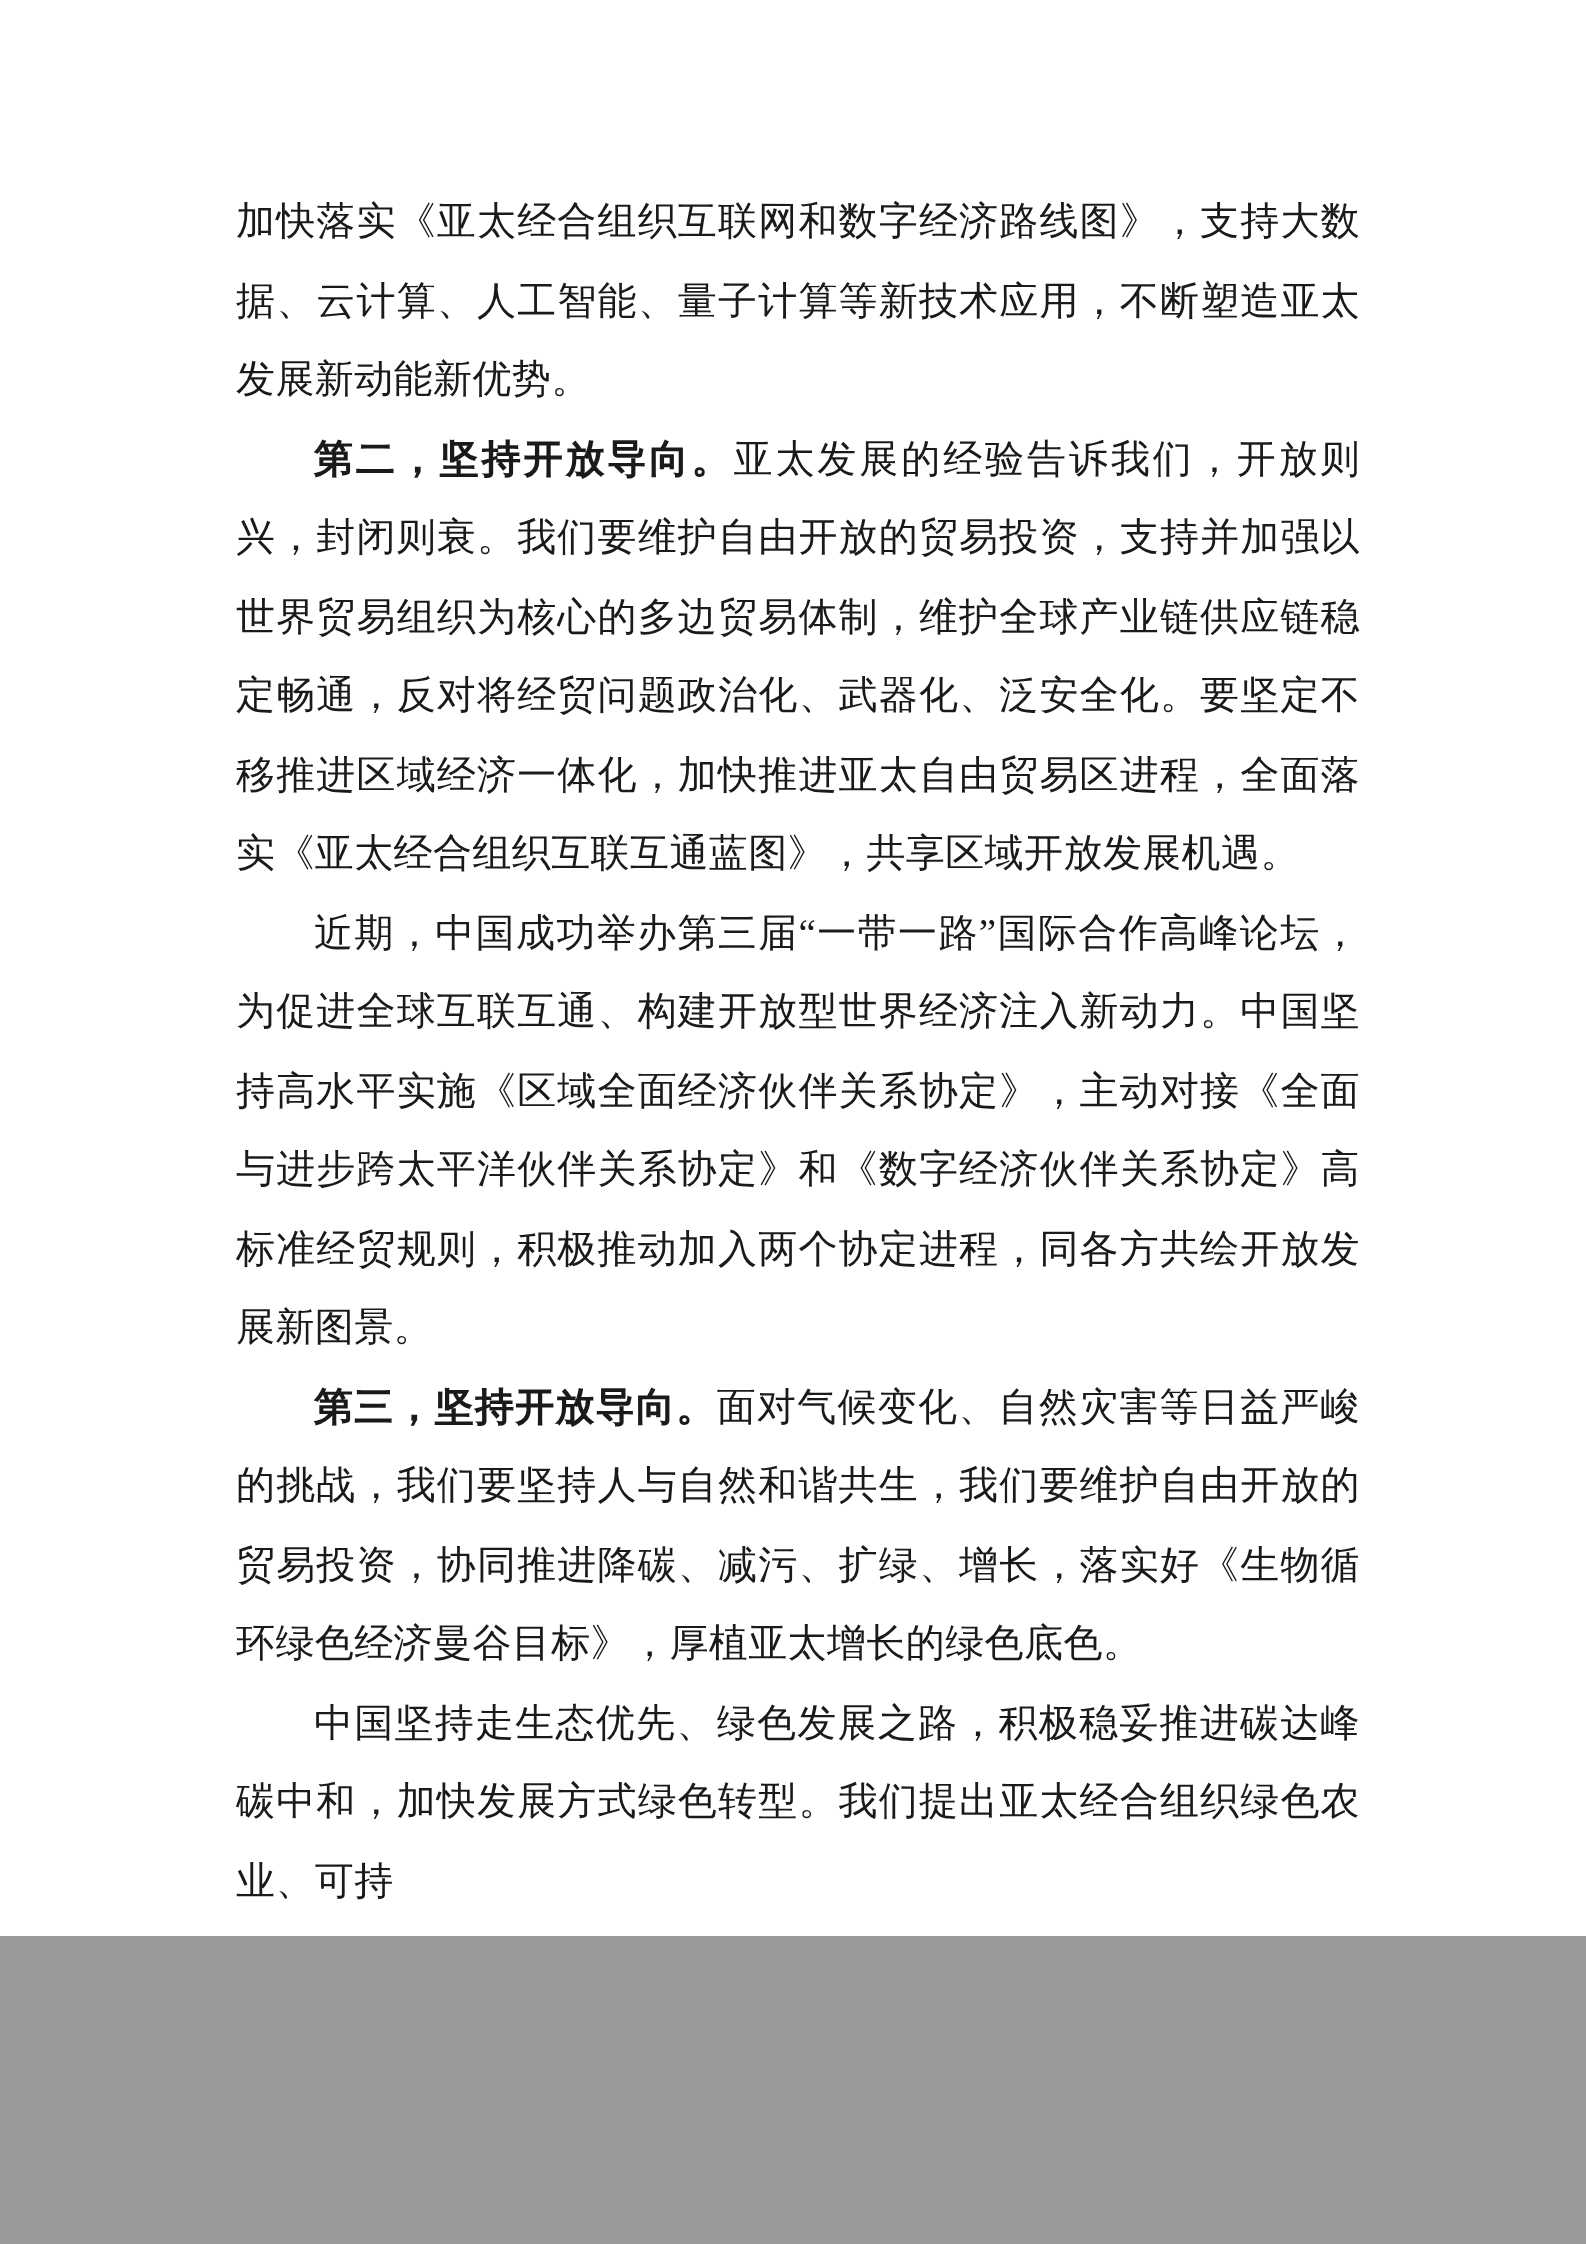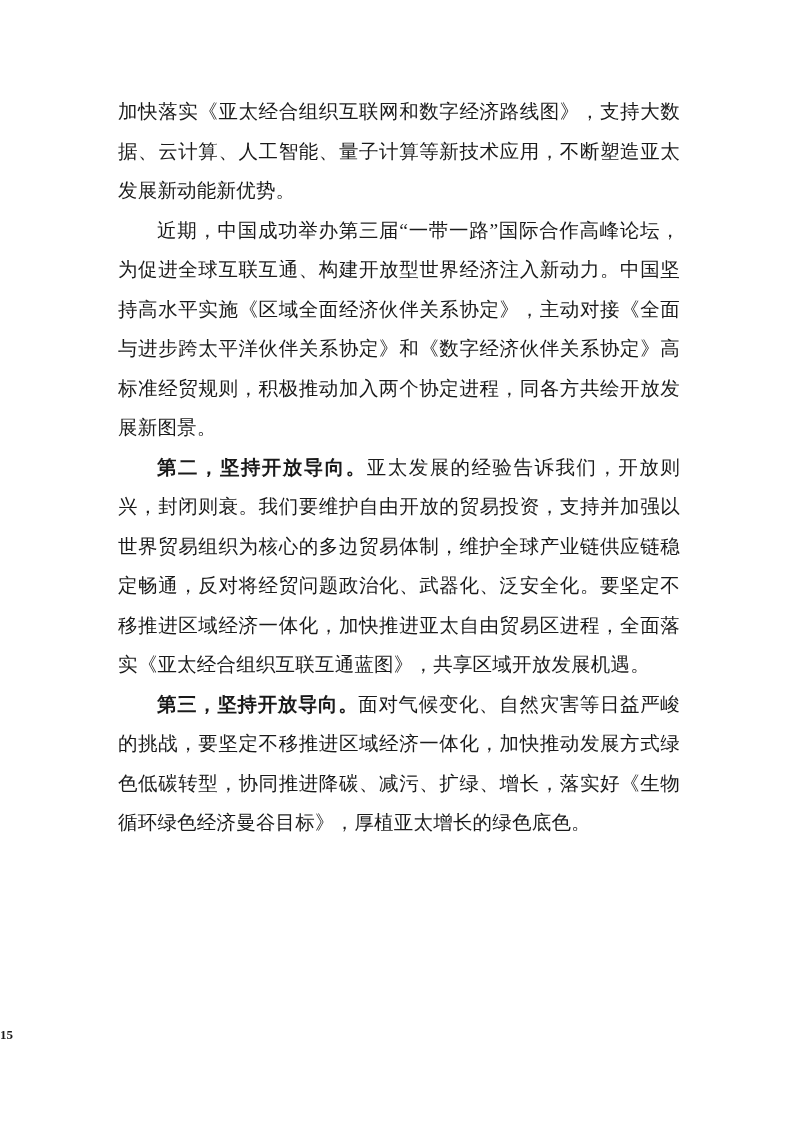--- a/index.html
+++ b/index.html
@@ -3,21 +3,21 @@
 <meta charset="utf-8">
 <style>
   html, body {
     margin: 0;
     padding: 0;
     background: #9a9a9a;
   }
   .page {
     position: relative;
     width: 793px;
-    height: 1122px;
+    height: 968px;
     background: #ffffff;
     margin: 0 auto;
     overflow: hidden;
     box-sizing: border-box;
   }
   .content {
     position: absolute;
     left: 118px;
     top: 92px;
     width: 562px;
@@ -55,28 +55,31 @@
 
 <div class="page">
   <div class="content">
 
     <p class="para">
       <span>加快落实《亚太经合组织互联网和数字经济路线图》，支持大数据、云计算、人工智能、量子计算等新技术应用，不断塑造亚太发展新动能新优势。</span>
     </p>
 
 
     <p class="para indent">
+      <span class="bold">第二，坚持开放导向。</span><span>亚太发展的经验告诉我们，开放则兴，封闭则衰。我们要维护自由开放的贸易投资，支持并加强以世界贸易组织为核心的多边贸易体制，维护全球产业链供应链稳定畅通，反对将经贸问题政治化、武器化、泛安全化。要坚定不移推进区域经济一体化，加快推进亚太自由贸易区进程，全面落实《亚太经合组织互联互通蓝图》，共享区域开放发展机遇。</span>
+    </p>
+
+    <p class="para indent">
       <span>近期，中国成功举办第三届“一带一路”国际合作高峰论坛，为促进全球互联互通、构建开放型世界经济注入新动力。中国坚持高水平实施《区域全面经济伙伴关系协定》，主动对接《全面与进步跨太平洋伙伴关系协定》和《数字经济伙伴关系协定》高标准经贸规则，积极推动加入两个协定进程，同各方共绘开放发展新图景。</span>
     </p>
 
     <p class="para indent">
-      <span class="bold">第二，坚持开放导向。</span><span>亚太发展的经验告诉我们，开放则兴，封闭则衰。我们要维护自由开放的贸易投资，支持并加强以世界贸易组织为核心的多边贸易体制，维护全球产业链供应链稳定畅通，反对将经贸问题政治化、武器化、泛安全化。要坚定不移推进区域经济一体化，加快推进亚太自由贸易区进程，全面落实《亚太经合组织互联互通蓝图》，共享区域开放发展机遇。</span>
+      <span class="bold">第三，坚持开放导向。</span><span>面对气候变化、自然灾害等日益严峻的挑战，我们要坚持人与自然和谐共生，我们要维护自由开放的贸易投资，协同推进降碳、减污、扩绿、增长，落实好《生物循环绿色经济曼谷目标》，厚植亚太增长的绿色底色。</span>
     </p>
 
     <p class="para indent">
-      <span class="bold">第三，坚持开放导向。</span><span>面对气候变化、自然灾害等日益严峻的挑战，要坚定不移推进区域经济一体化，加快推动发展方式绿色低碳转型，协同推进降碳、减污、扩绿、增长，落实好《生物循环绿色经济曼谷目标》，厚植亚太增长的绿色底色。</span>
+      <span>中国坚持走生态优先、绿色发展之路，积极稳妥推进碳达峰碳中和，加快发展方式绿色转型。我们提出亚太经合组织绿色农业、可持</span>
     </p>
-
 
   </div>
 
   <div class="page-number">15</div>
 </div>
 
 </body></html>

